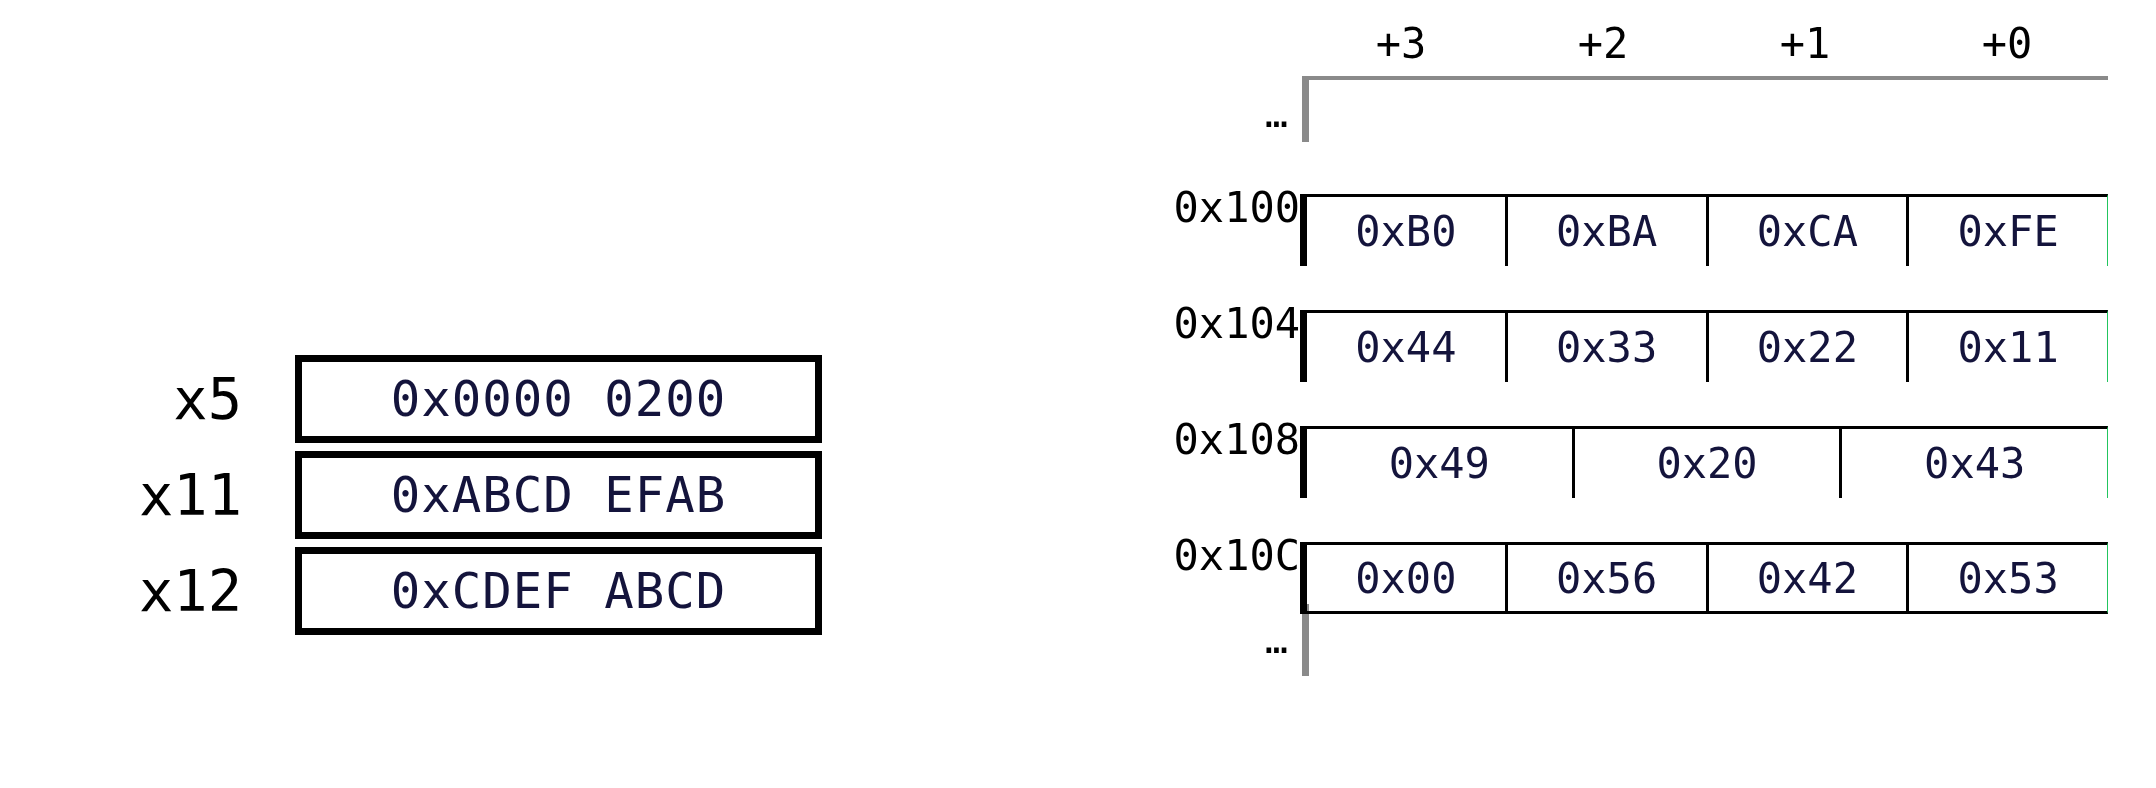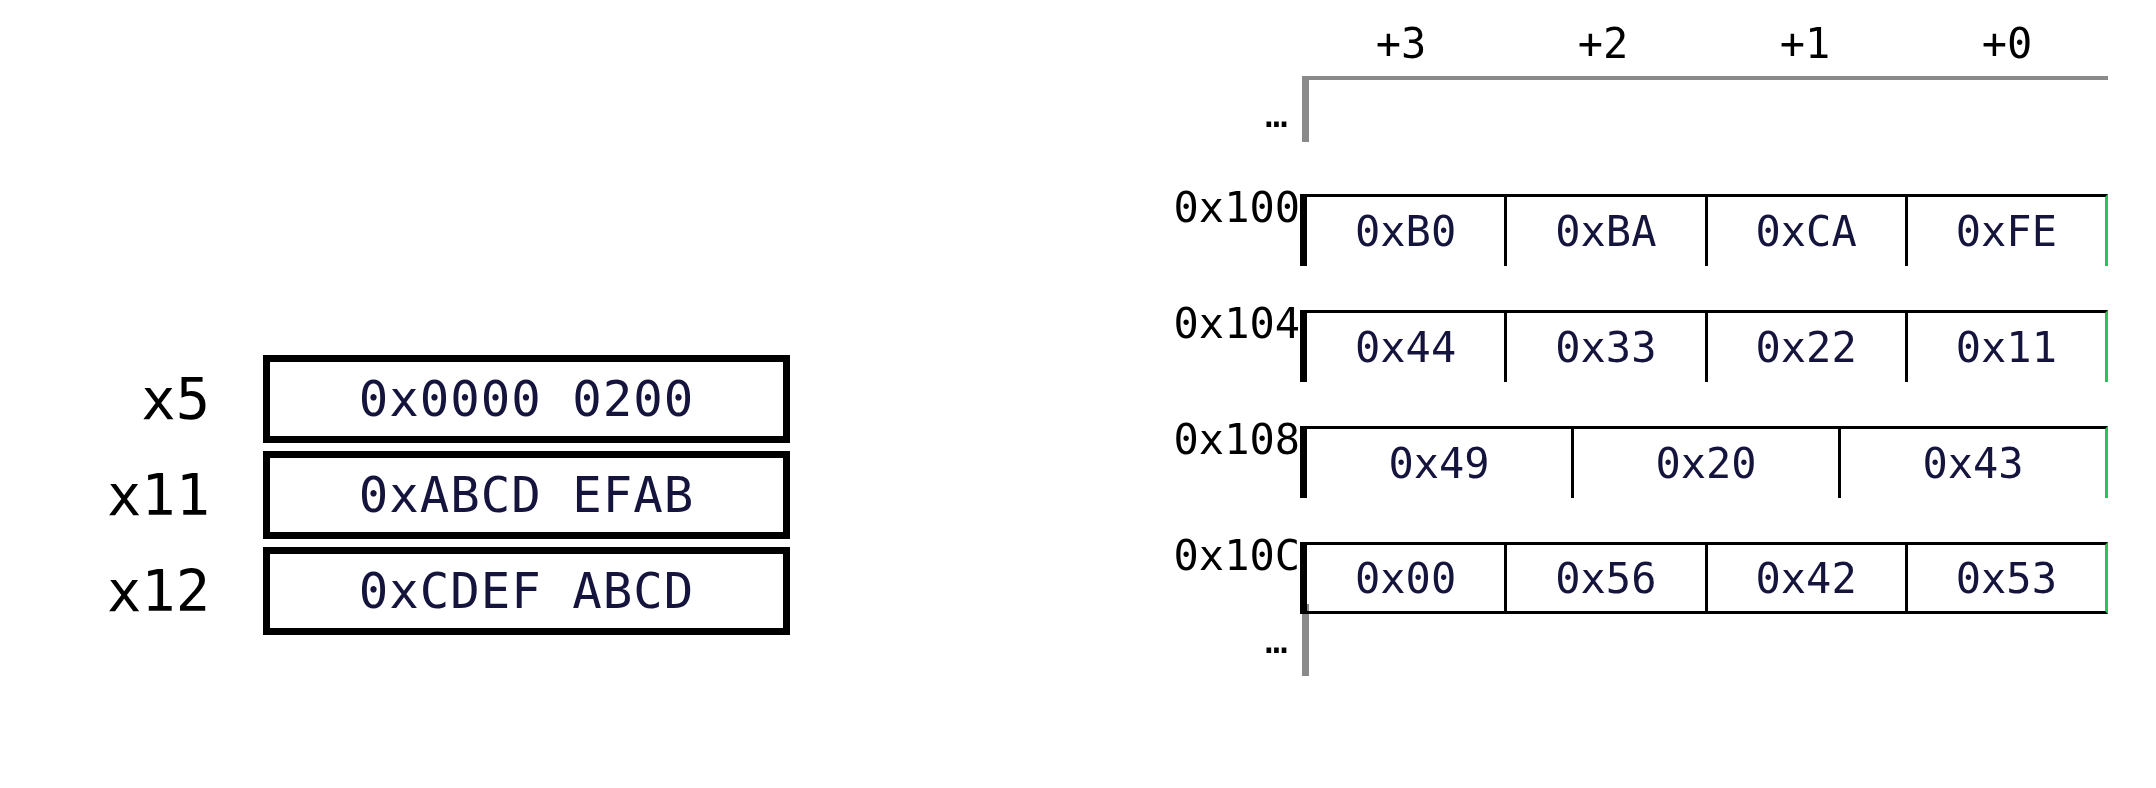--- a/index.html
+++ b/index.html
@@ -14,20 +14,21 @@
     font-family: "DejaVu Sans Mono", monospace;
     overflow: hidden;
   }
 
   
   #register-file {
     position: absolute;
     left: 0px;
     top: 355px;
     width: 790px;
+    padding-left: 32px;
   }
   .reg-row {
     display: flex;
     align-items: stretch;
     height: 88px;
     margin-bottom: 8px;
   }
   .reg-row:last-child { margin-bottom: 8px; }
 
   .reg-label {
@@ -150,21 +151,21 @@
     line-height: 116px;
     color: #000000;
     white-space: nowrap;
   }
   .mem-cells {
     flex: 1 1 auto;
     display: flex;
     box-sizing: border-box;
     border-left: 7px solid #000000;
     border-top: 3px solid #000000;
-    border-right: 3px solid #22c55e;
+    border-right: 1px solid #22c55e;
     margin-top: 44px;
   }
   .mem-row:last-child .mem-cells {
     border-bottom: 3px solid #000000;
   }
   .mem-cell {
     flex: 1 1 0;
     box-sizing: border-box;
     border-right: 3px solid #000000;
     display: flex;

